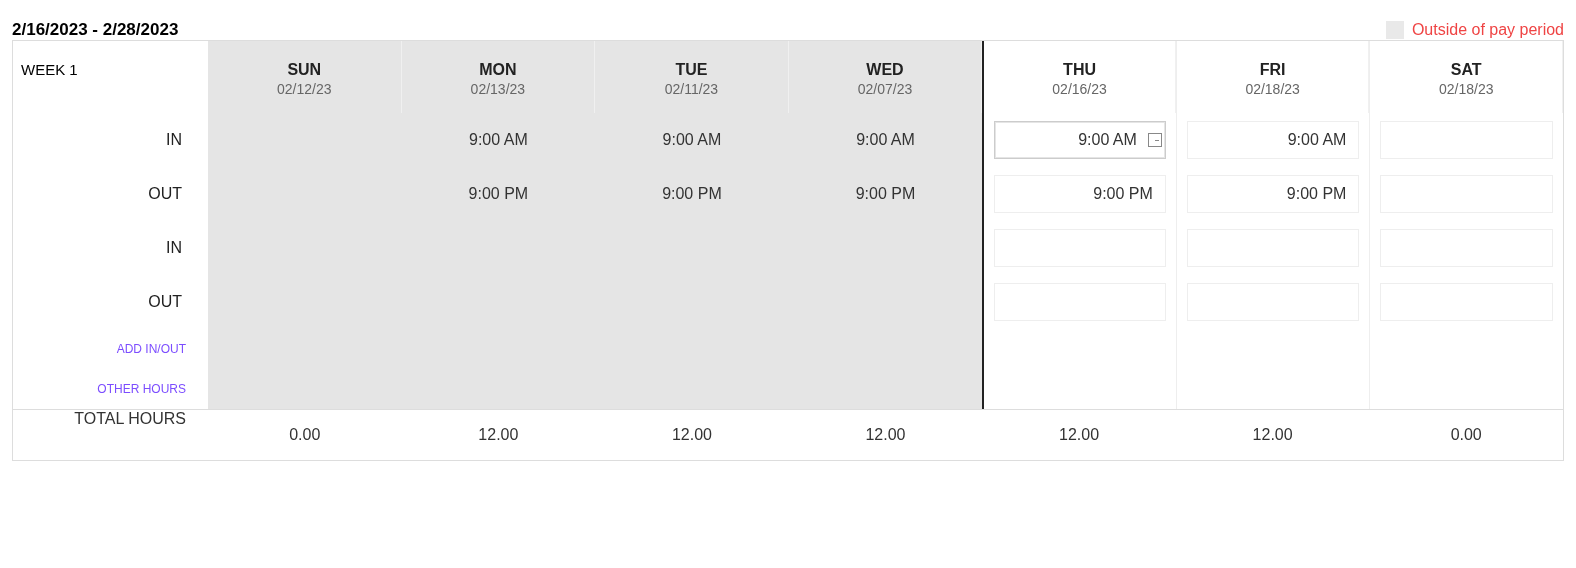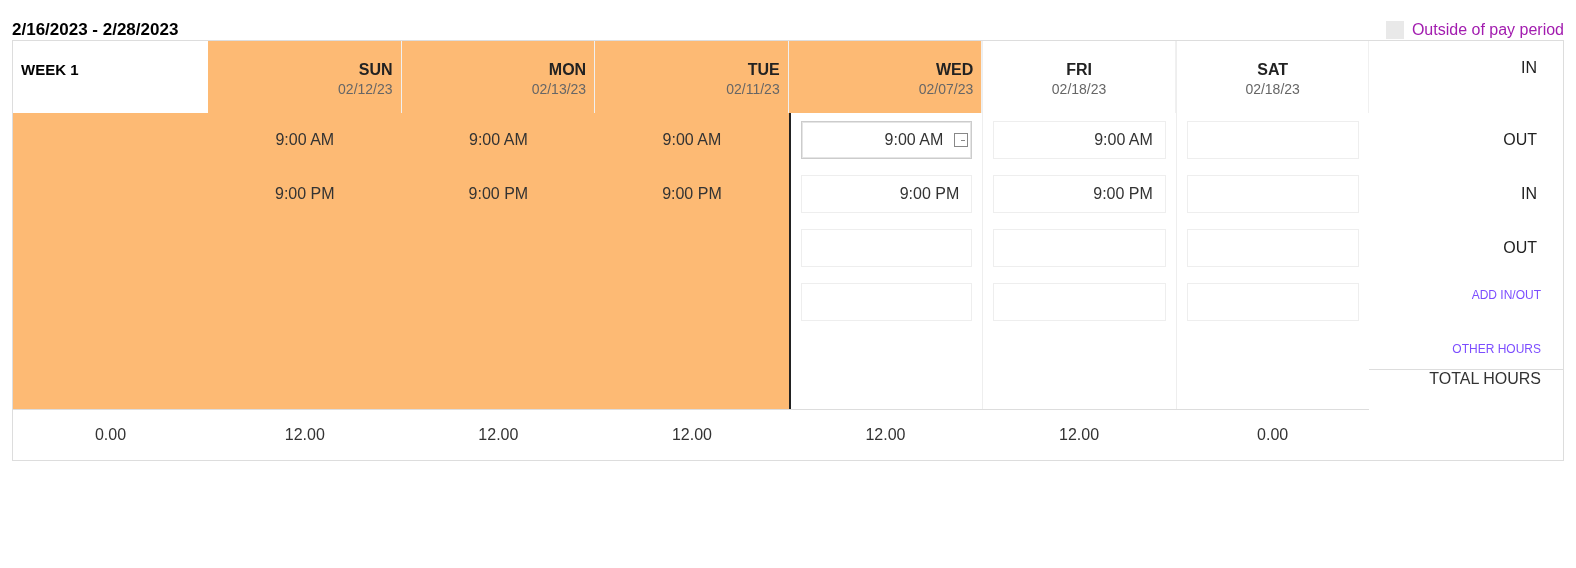--- a/index.html
+++ b/index.html
@@ -23,21 +23,21 @@
     .date-range {
       font-weight: 600;
       font-size: 17px;
       color: #000;
     }
     .legend {
       display: flex;
       align-items: center;
       gap: 8px;
       font-size: 16px;
-      color: #a21caf;
+      color: #ef4444;
     }
     .legend-swatch {
       width: 18px;
       height: 18px;
       background: #e9e9e9;
     }
     .timesheet {
       display: grid;
       grid-template-columns: 195px repeat(7, 1fr);
       border: 1px solid #ddd;
@@ -63,36 +63,35 @@
       font-size: 14px;
       color: #666;
       margin-top: 2px;
     }
     .label-col {
       text-align: right;
       padding: 8px 26px 8px 8px;
     }
     .week-label {
       text-align: left;
-      font-weight: 700;
+      font-weight: 400;
       font-size: 15px;
       padding: 20px 8px 16px 8px;
       color: #000;
     }
     .row-label {
       font-size: 16px;
       color: #222;
       height: 54px;
       display: flex;
       align-items: center;
       justify-content: flex-end;
     }
     .outside {
-      background: #fdba74;
-      text-align: right;
+      background: #e5e5e5;
     }
     .body-cell {
       height: 54px;
       display: flex;
       align-items: center;
       justify-content: center;
       padding: 6px 8px;
     }
     .ro-value {
       color: #333;
@@ -178,20 +177,24 @@
       <div class="day-date">02/13/23</div>
     </div>
     <div class="cell head-cell outside">
       <div class="day-name">TUE</div>
       <div class="day-date">02/11/23</div>
     </div>
     <div class="cell head-cell outside">
       <div class="day-name">WED</div>
       <div class="day-date">02/07/23</div>
     </div>
+    <div class="cell head-cell thu-border-left">
+      <div class="day-name">THU</div>
+      <div class="day-date">02/16/23</div>
+    </div>
     <div class="cell head-cell fri-sat-border">
       <div class="day-name">FRI</div>
       <div class="day-date">02/18/23</div>
     </div>
     <div class="cell head-cell fri-sat-border">
       <div class="day-name">SAT</div>
       <div class="day-date">02/18/23</div>
     </div>
     <div class="cell label-col row-label">IN</div>
     <div class="cell body-cell outside">

